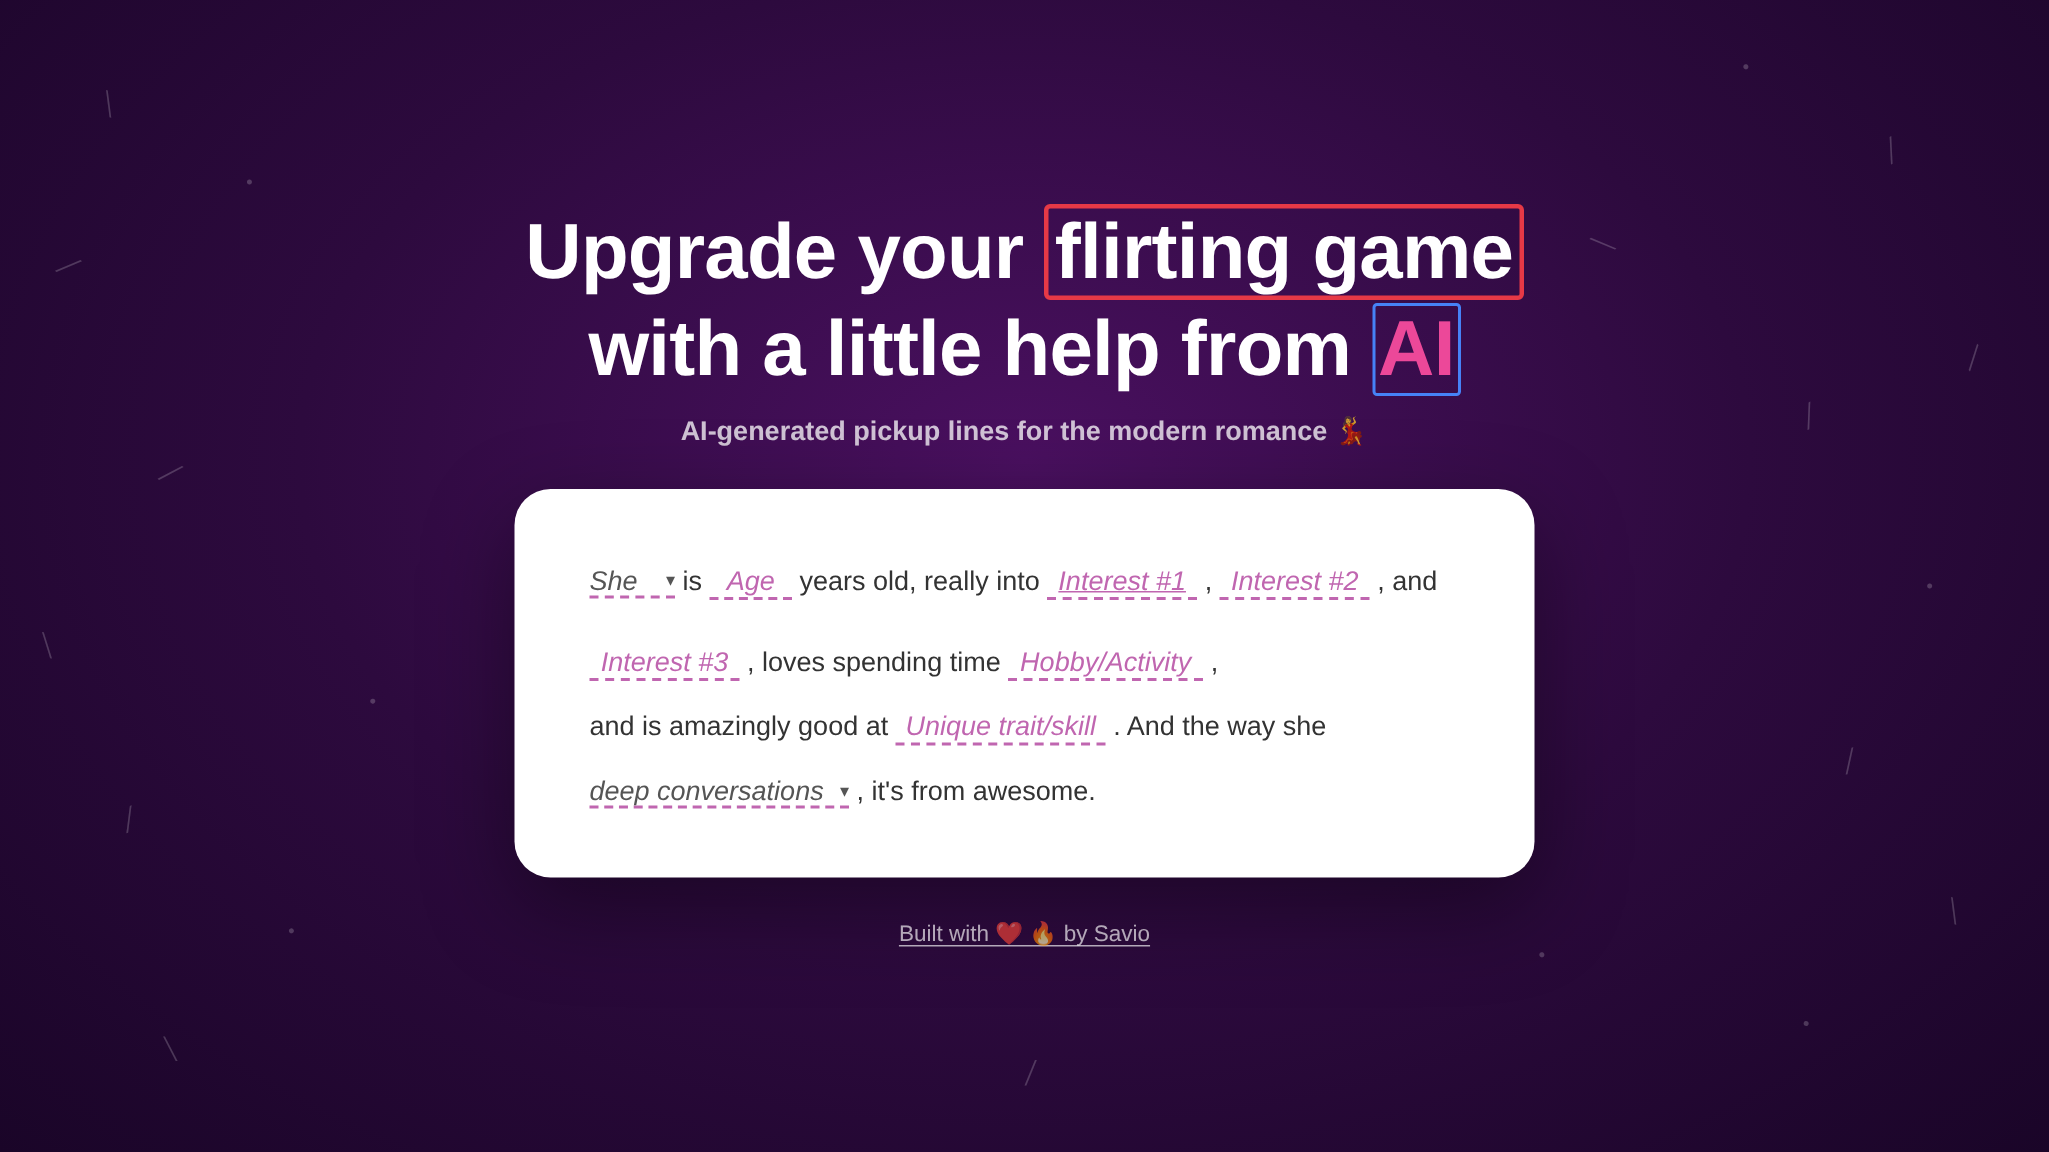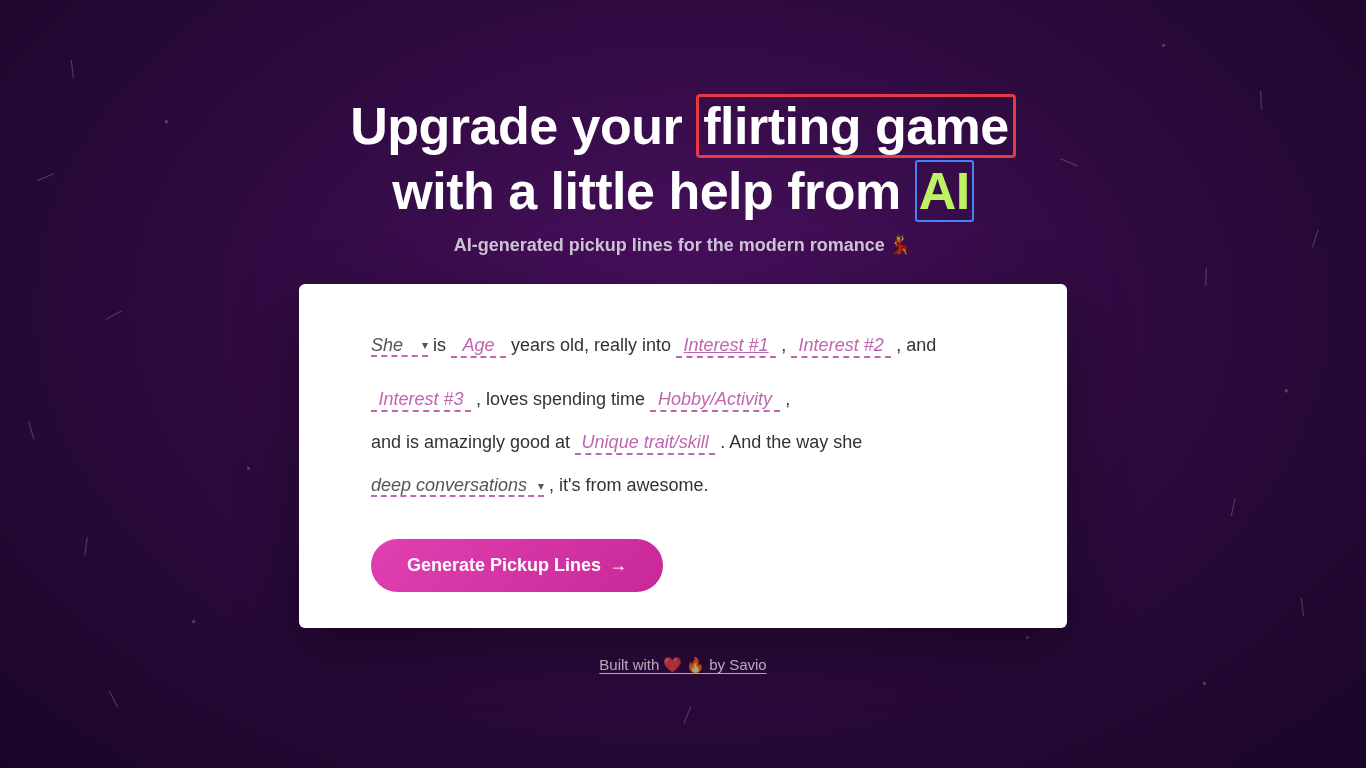--- a/index.html
+++ b/index.html
@@ -54,37 +54,37 @@
       border: 3px solid #e63946;
       border-radius: 4px;
       padding: 0 4px;
       color: #fff;
     }
 
     .headline h1 .highlight-blue {
       border: 2px solid #4682f7;
       border-radius: 3px;
       padding: 0 2px;
-      color: #bef264;
+      color: #ec4899;
     }
 
     .subtitle {
       font-size: 18px;
       color: rgba(255,255,255,0.75);
       margin-bottom: 28px;
       font-family: Arial, sans-serif;
       font-weight: 700;
     }
 
     
     .card {
       background: #fff;
-      border-radius: 6px;
-      padding: 40px 50px 36px 72px;
-      width: 768px;
+      border-radius: 24px;
+      padding: 40px 50px 36px 50px;
+      width: 680px;
       box-shadow: 0 20px 60px rgba(0,0,0,0.4);
       margin-bottom: 28px;
     }
 
     .sentence-builder {
       font-size: 18px;
       color: #333;
       line-height: 2.4;
       font-family: Arial, sans-serif;
     }
@@ -288,25 +288,19 @@
             <option>listens</option>
             <option>gives advice</option>
           </select>
           <span class="chevron-down">▾</span>
         </span>
         <span>, it's from awesome.</span>
       </span>
 
     </div>
 
-    <div style="margin-top: 20px;">
-      <button class="generate-btn">
-        <span>Generate Pickup Lines</span>
-        <span>→</span>
-      </button>
-    </div>
   </div>
 
   <div>
     <span class="footer-text">Built with ❤️ 🔥 by Savio</span>
   </div>
 
 </div>
 
 </body></html>

